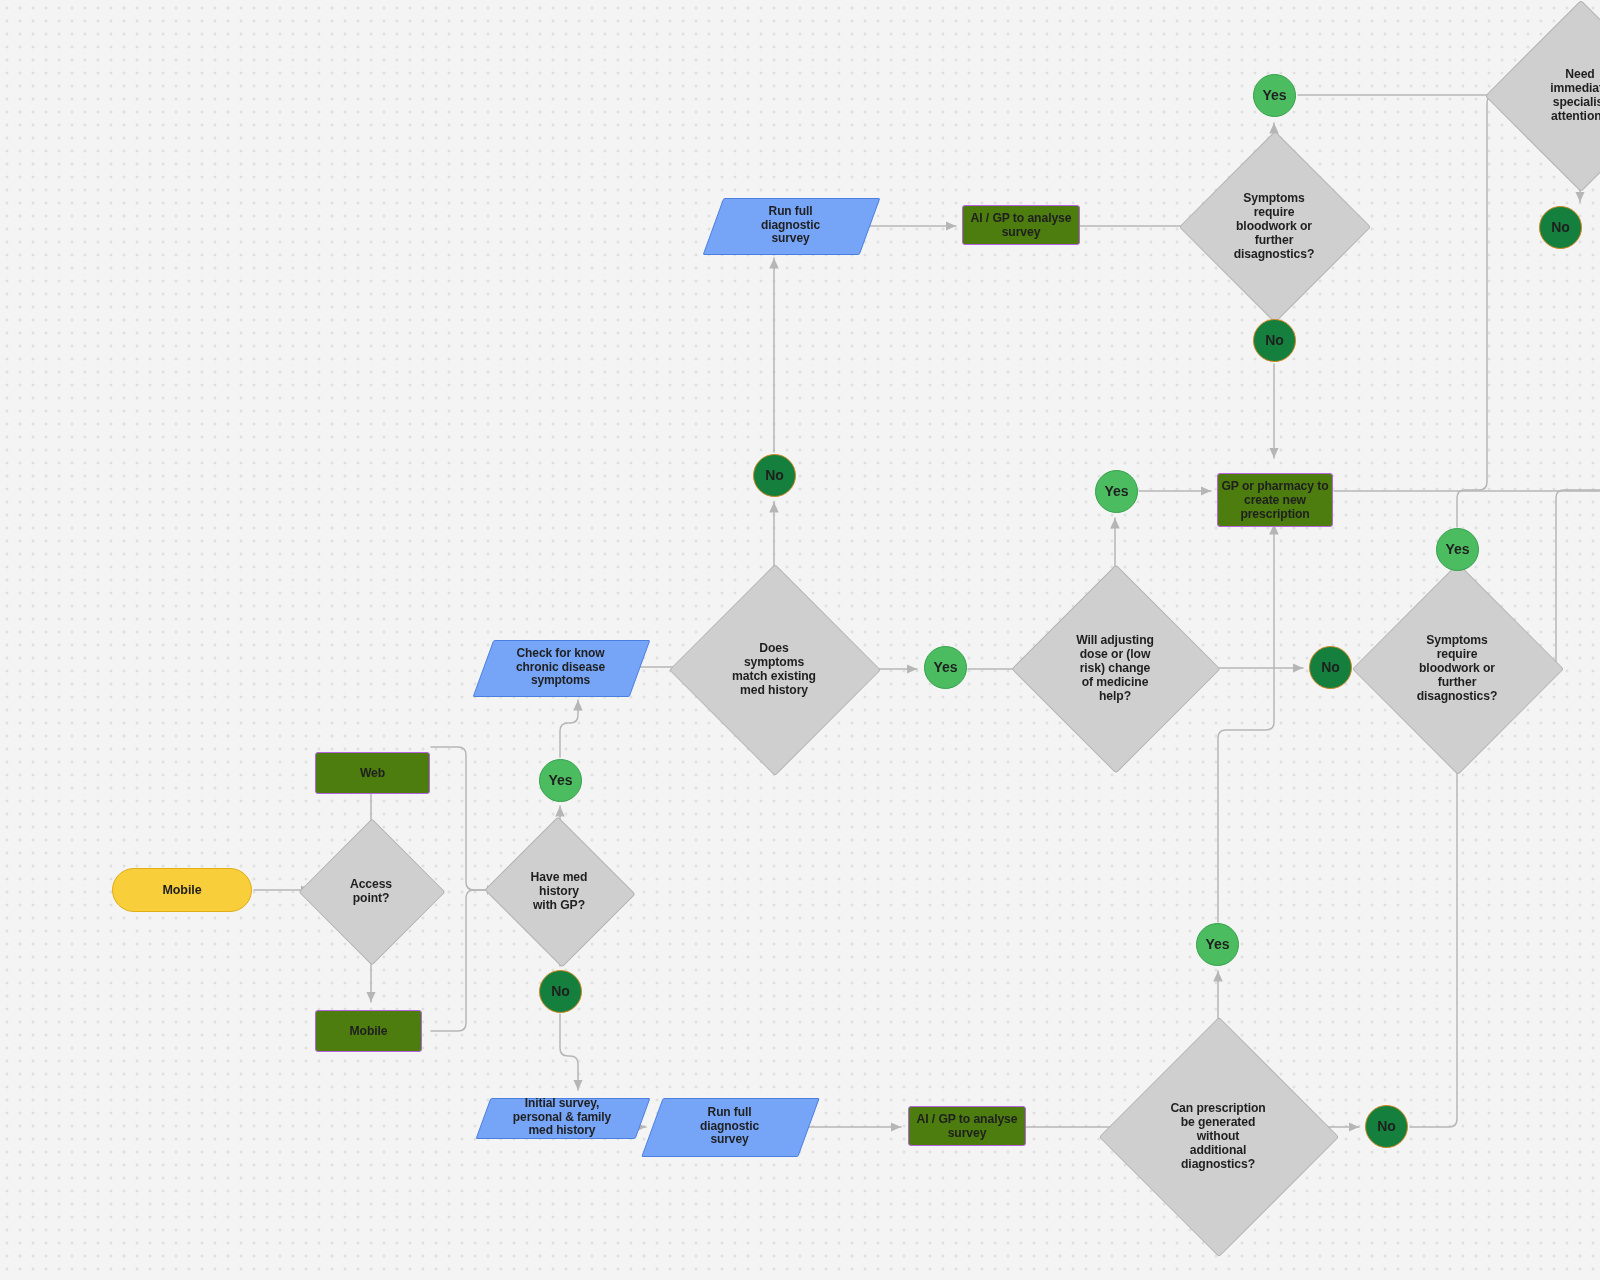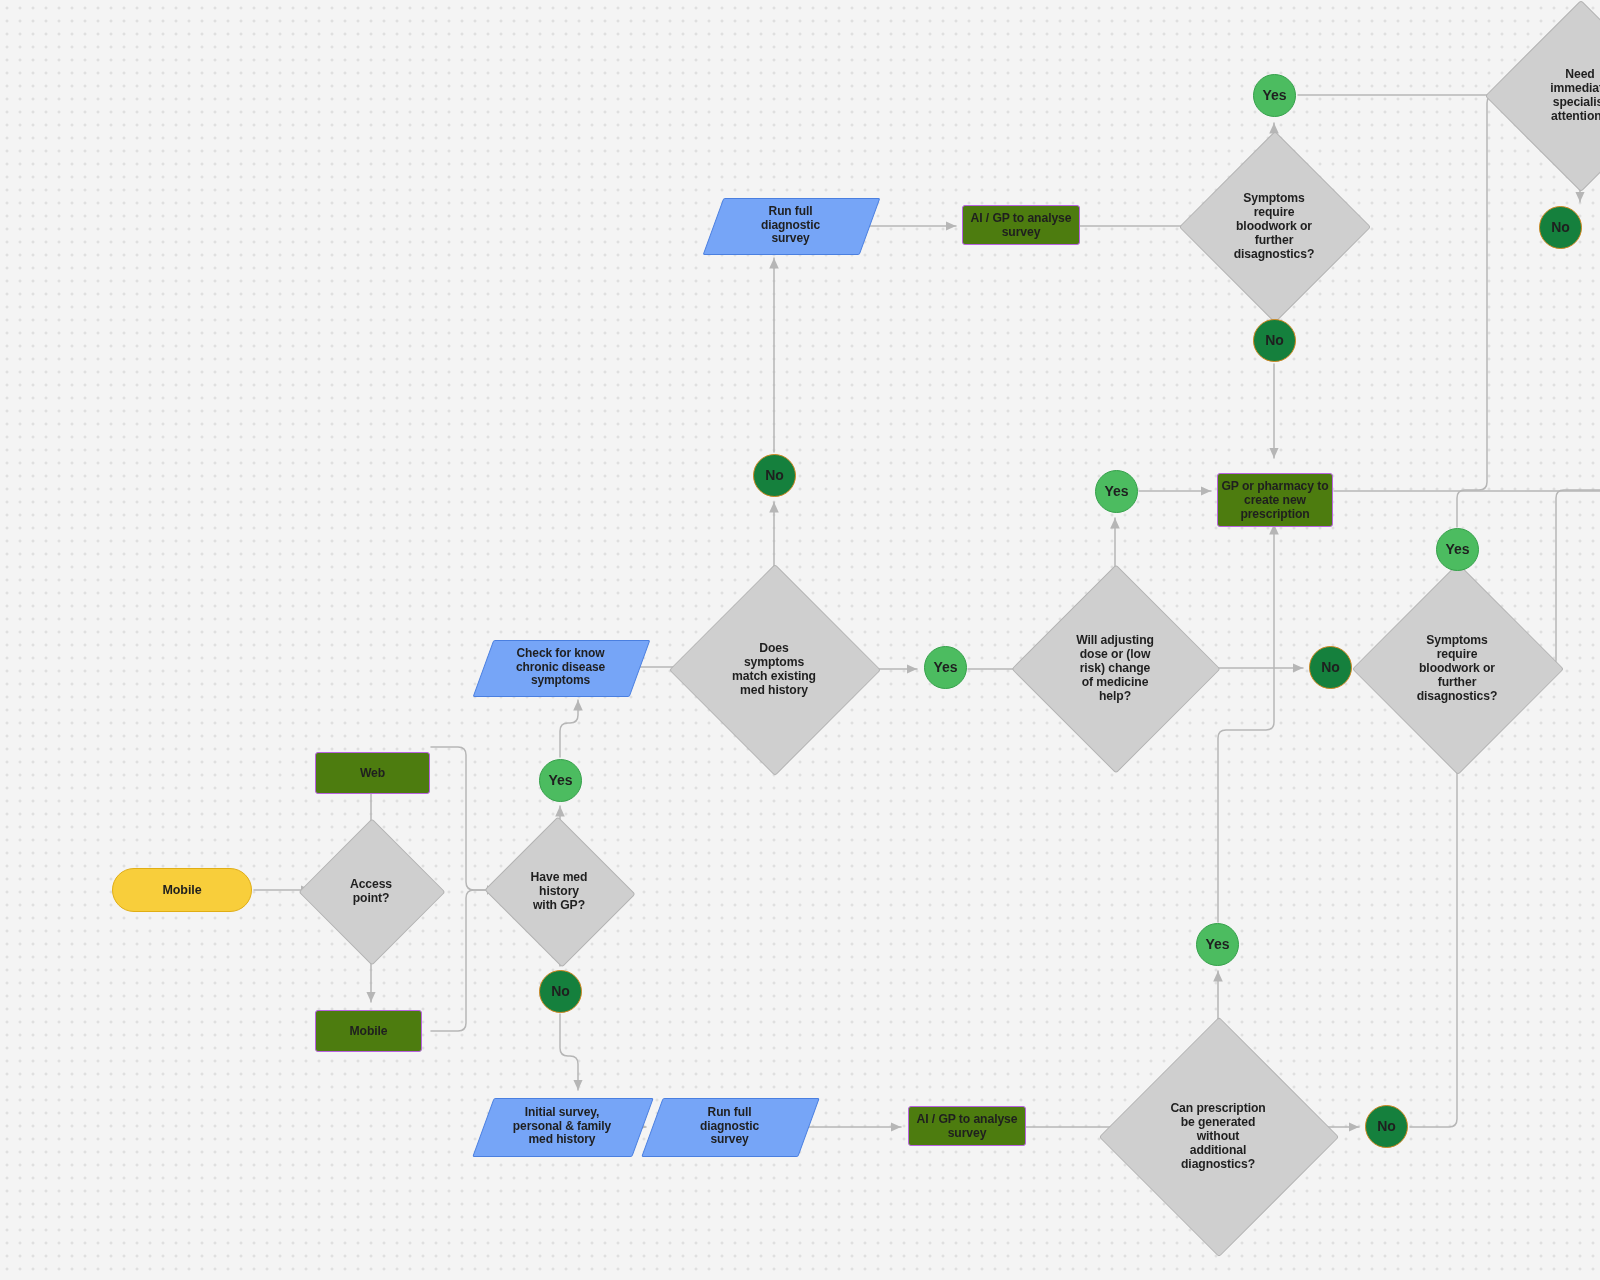--- a/index.html
+++ b/index.html
@@ -150,21 +150,21 @@
       <div class="node n-badge n-yes" style="left: 539px; top: 759px; width: 43px; height: 43px;">
         <span class="lbl">Yes</span>
       </div>
       <div class="node n-badge n-no" style="left: 539px; top: 970px; width: 43px; height: 43px;">
         <span class="lbl">No</span>
       </div>
       <div class="node n-io" style="left: 483px; top: 640px; width: 155px; height: 55px; text-align: center;">
         <div class="par"></div>
         <span class="lbl">Check for know<br>chronic disease<br>symptoms</span>
       </div>
-      <div class="node n-io" style="left: 483px; top: 1098px; width: 158px; height: 57px;">
+      <div class="node n-io" style="left: 483px; top: 1098px; width: 158px; height: 39px;">
         <div class="par"></div>
         <span class="lbl">Initial survey,<br>personal &amp; family<br>med history</span>
       </div>
       <div class="node n-io" style="left: 652px; top: 1098px; width: 155px; height: 57px;">
         <div class="par"></div>
         <span class="lbl">Run full<br>diagnostic<br>survey</span>
       </div>
       <div class="node n-proc" style="left: 908px; top: 1106px; width: 118px; height: 40px;">
         <span class="lbl">AI / GP to analyse<br>survey</span>
       </div>

